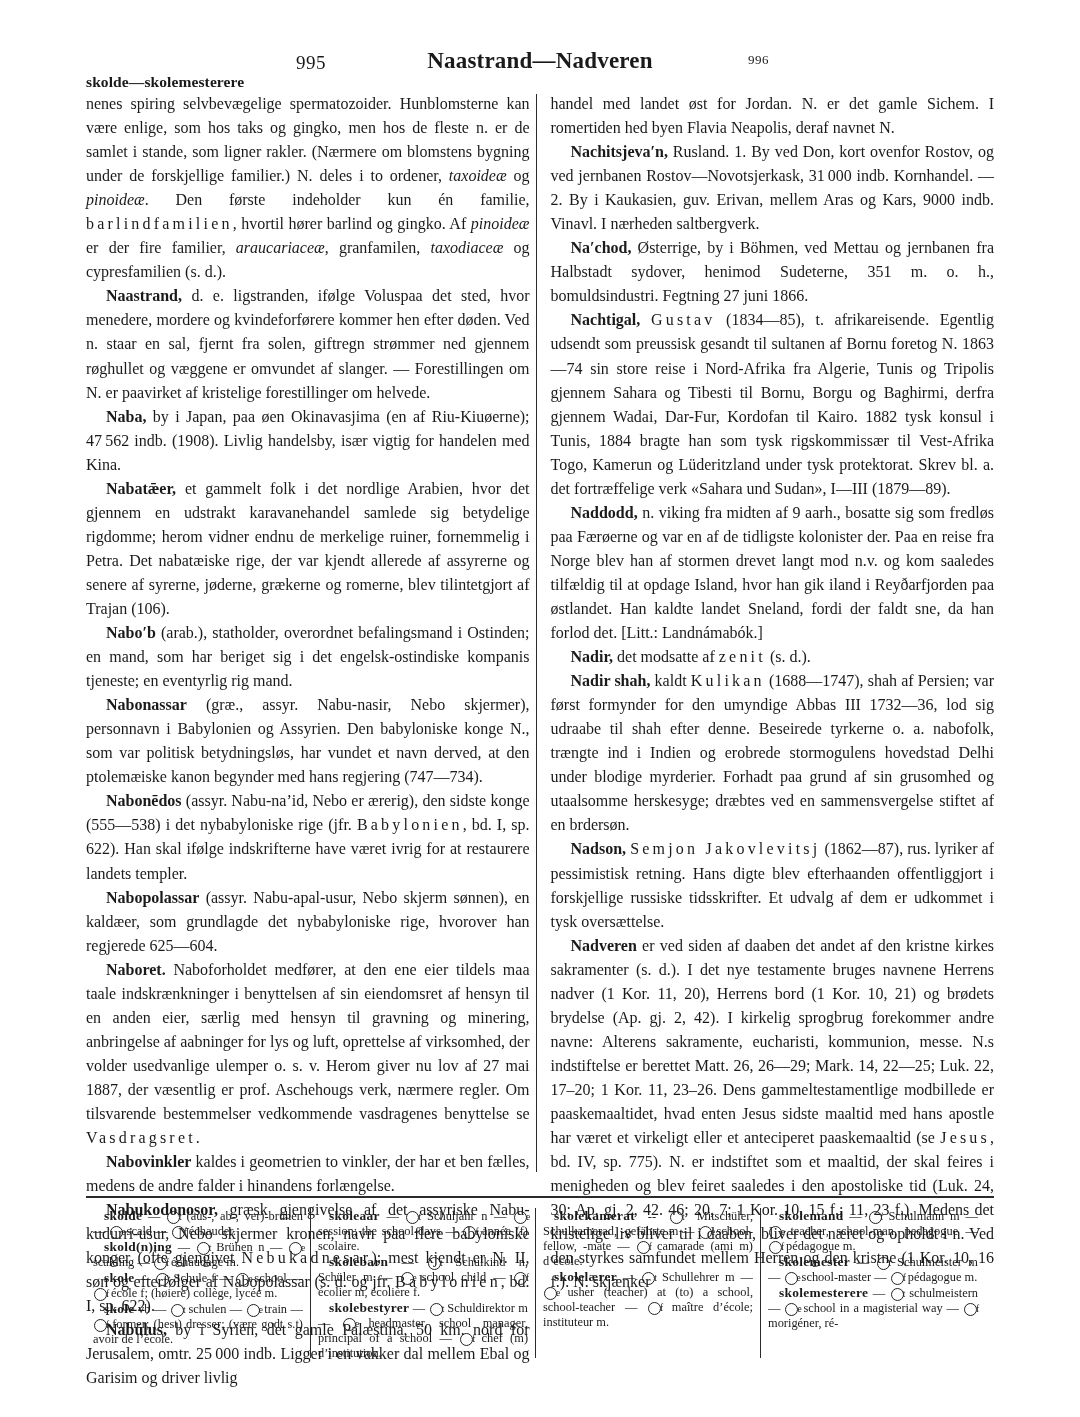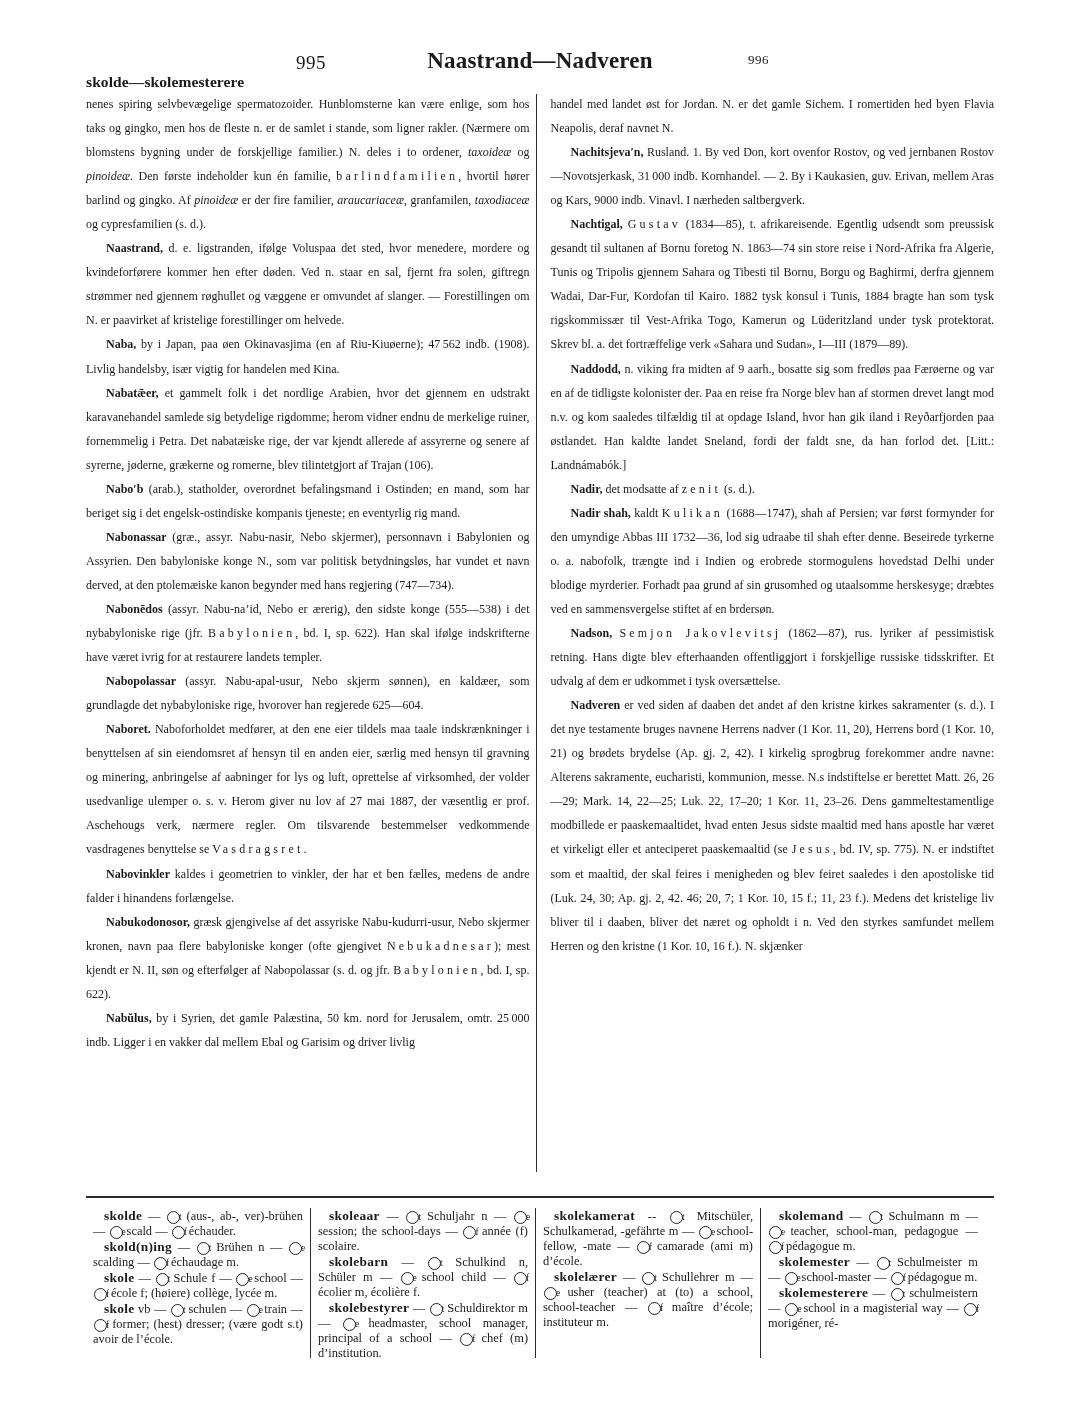--- a/index.html
+++ b/index.html
@@ -63,21 +63,21 @@
   
   .columns {
     position: absolute;
     left: 86px; top: 88px;
     width: 908px;
     height: 1082px;
     display: flex;
   }
   .col {
     width: 448px;
-    font-size: 12px;
+    font-size: 16px;
     line-height: 24.05px;
     text-align: justify;
     text-justify: inter-word;
     hyphens: manual;
   }
   .col-left { padding-right: 6px; }
   .col-right { padding-left: 14px; }
   .col-rule {
     width: 1px;
     background: #2a2a2a;
@@ -170,20 +170,21 @@
         <p class="entry"><span class="hw">Nabopolassar</span><span> (assyr. Nabu-apal-usur, Nebo skjerm sønnen), en kaldæer, som grundlagde det nybabyloniske rige, hvorover han regjerede 625—604.</span></p>
         <p class="entry"><span class="hw">Naboret.</span><span> Naboforholdet medfører, at den ene eier tildels maa taale indskrænkninger i benyttelsen af sin eiendomsret af hensyn til en anden eier, særlig med hensyn til gravning og minering, anbringelse af aabninger for lys og luft, oprettelse af virksomhed, der volder usedvanlige ulemper o. s. v. Herom giver nu lov af 27 mai 1887, der væsentlig er prof. Aschehougs verk, nærmere regler. Om tilsvarende bestemmelser vedkommende vasdragenes benyttelse se </span><span class="sp">Vasdragsret</span><span>.</span></p>
         <p class="entry"><span class="hw">Nabovinkler</span><span> kaldes i geometrien to vinkler, der har et ben fælles, medens de andre falder i hinandens forlængelse.</span></p>
         <p class="entry"><span class="hw">Nabukodonosor,</span><span> græsk gjengivelse af det assyriske Nabu-kudurri-usur, Nebo skjermer kronen, navn paa flere babyloniske konger (ofte gjengivet </span><span class="sp">Nebukadnesar</span><span>); mest kjendt er N. II, søn og efterfølger af Nabopolassar (s. d. og jfr. </span><span class="sp">Babylonien</span><span>, bd. I, sp. 622).</span></p>
         <p class="entry"><span class="hw">Nabŭlus,</span><span> by i Syrien, det gamle Palæstina, 50 km. nord for Jerusalem, omtr. 25 000 indb. Ligger i en vakker dal mellem Ebal og Garisim og driver livlig</span></p>
       </div>
     <div class="col-rule"></div>
     <div class="col col-right" id="col-right">
         <p class="entry cont"><span>handel med landet øst for Jordan. N. er det gamle Sichem. I romertiden hed byen Flavia Neapolis, deraf navnet N.</span></p>
         <p class="entry"><span class="hw">Nachitsjeva′n,</span><span> Rusland. 1. By ved Don, kort ovenfor Rostov, og ved jernbanen Rostov—Novotsjerkask, 31 000 indb. Kornhandel. — 2. By i Kaukasien, guv. Erivan, mellem Aras og Kars, 9000 indb. Vinavl. I nærheden saltbergverk.</span></p>
+        <p class="entry"><span class="hw">Na′chod,</span><span> Østerrige, by i Böhmen, ved Mettau og jernbanen fra Halbstadt sydover, henimod Sudeterne, 351 m. o. h., bomuldsindustri. Fegtning 27 juni 1866.</span></p>
         <p class="entry"><span class="hw">Nachtigal,</span><span> </span><span class="sp">Gustav</span><span> (1834—85), t. afrikareisende. Egentlig udsendt som preussisk gesandt til sultanen af Bornu foretog N. 1863—74 sin store reise i Nord-Afrika fra Algerie, Tunis og Tripolis gjennem Sahara og Tibesti til Bornu, Borgu og Baghirmi, derfra gjennem Wadai, Dar-Fur, Kordofan til Kairo. 1882 tysk konsul i Tunis, 1884 bragte han som tysk rigskommissær til Vest-Afrika Togo, Kamerun og Lüderitzland under tysk protektorat. Skrev bl. a. det fortræffelige verk «Sahara und Sudan», I—III (1879—89).</span></p>
         <p class="entry"><span class="hw">Naddodd,</span><span> n. viking fra midten af 9 aarh., bosatte sig som fredløs paa Færøerne og var en af de tidligste kolonister der. Paa en reise fra Norge blev han af stormen drevet langt mod n.v. og kom saaledes tilfældig til at opdage Island, hvor han gik iland i Reyðarfjorden paa østlandet. Han kaldte landet Sneland, fordi der faldt sne, da han forlod det. [Litt.: Landnámabók.]</span></p>
         <p class="entry"><span class="hw">Nadir,</span><span> det modsatte af </span><span class="sp">zenit</span><span> (s. d.).</span></p>
         <p class="entry"><span class="hw">Nadir shah,</span><span> kaldt </span><span class="sp">Kulikan</span><span> (1688—1747), shah af Persien; var først formynder for den umyndige Abbas III 1732—36, lod sig udraabe til shah efter denne. Beseirede tyrkerne o. a. nabofolk, trængte ind i Indien og erobrede stormogulens hovedstad Delhi under blodige myrderier. Forhadt paa grund af sin grusomhed og utaalsomme herskesyge; dræbtes ved en sammensvergelse stiftet af en brdersøn.</span></p>
         <p class="entry"><span class="hw">Nadson,</span><span> </span><span class="sp">Semjon Jakovlevitsj</span><span> (1862—87), rus. lyriker af pessimistisk retning. Hans digte blev efterhaanden offentliggjort i forskjellige russiske tidsskrifter. Et udvalg af dem er udkommet i tysk oversættelse.</span></p>
         <p class="entry"><span class="hw">Nadveren</span><span> er ved siden af daaben det andet af den kristne kirkes sakramenter (s. d.). I det nye testamente bruges navnene Herrens nadver (1 Kor. 11, 20), Herrens bord (1 Kor. 10, 21) og brødets brydelse (Ap. gj. 2, 42). I kirkelig sprogbrug forekommer andre navne: Alterens sakramente, eucharisti, kommunion, messe. N.s indstiftelse er berettet Matt. 26, 26—29; Mark. 14, 22—25; Luk. 22, 17–20; 1 Kor. 11, 23–26. Dens gammeltestamentlige modbillede er paaskemaaltidet, hvad enten Jesus sidste maaltid med hans apostle har været et virkeligt eller et anteciperet paaskemaaltid (se </span><span class="sp">Jesus</span><span>, bd. IV, sp. 775). N. er indstiftet som et maaltid, der skal feires i menigheden og blev feiret saaledes i den apostoliske tid (Luk. 24, 30; Ap. gj. 2, 42. 46; 20, 7; 1 Kor. 10, 15 f.; 11, 23 f.). Medens det kristelige liv bliver til i daaben, bliver det næret og opholdt i n. Ved den styrkes samfundet mellem Herren og den kristne (1 Kor. 10, 16 f.). N. skjænker</span></p>
       </div>
   </div>
 
   <div class="foot-rule"></div>

